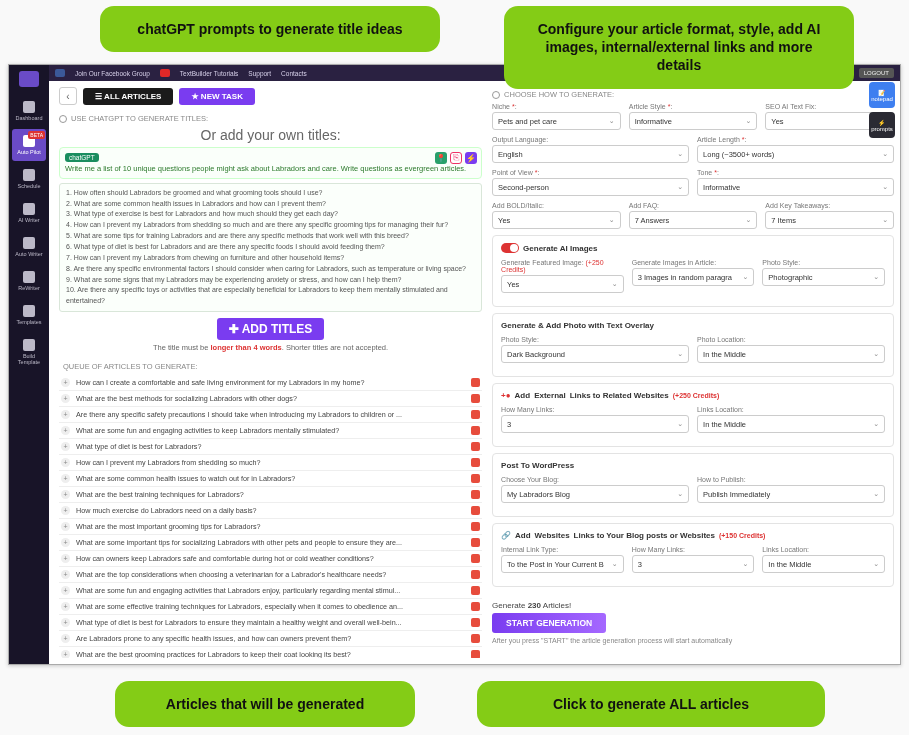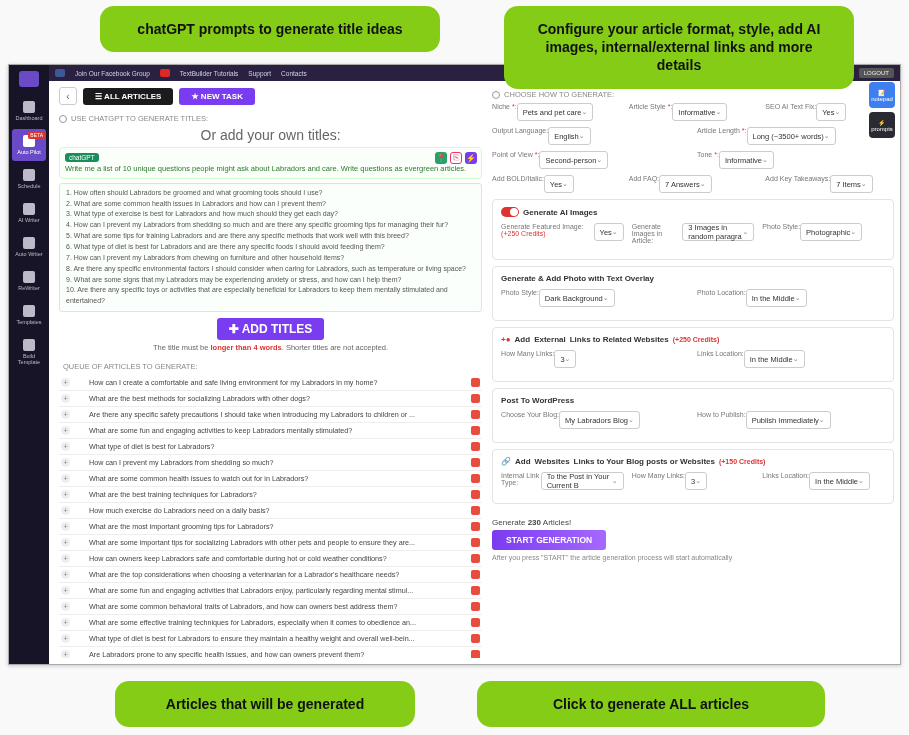--- a/index.html
+++ b/index.html
@@ -48,27 +48,27 @@
   .pi.purple{background:#7a3cf0;color:#fff;}
   .results-box{border:1px solid #d9e6d9;background:#fbfffb;border-radius:3px;padding:4px 6px;font-size:7px;color:#555;line-height:1.55;}
   .results-box .l{display:block;}
   .add-titles-wrap{display:flex;justify-content:center;margin:6px 0 3px;}
   .add-titles{background:#7a3cf0;color:#fff;padding:4px 12px;border-radius:3px;font-size:12px;font-weight:600;}
   .hint{text-align:center;font-size:7.5px;color:#666;}
   .hint b{color:#d33;}
   
   .queue-head{font-size:7.5px;color:#888;margin:10px 0 4px;display:flex;align-items:center;gap:4px;}
   .queue{flex:1;overflow:hidden;}
-  .qrow{display:flex;align-items:center;gap:19px;padding:3px 2px;border-bottom:1px solid #eee;}
+  .qrow{display:flex;align-items:center;gap:6px;padding:3px 2px;border-bottom:1px solid #eee;}
   .qrow .exp{width:9px;height:9px;border-radius:50%;background:#eee;color:#888;display:flex;align-items:center;justify-content:center;font-size:7px;}
   .qrow .t{flex:1;font-size:7.2px;color:#444;}
   .qrow .del{width:9px;height:9px;background:#e74c3c;border-radius:2px;}
   
   .field-row{display:flex;gap:8px;margin-bottom:6px;}
-  .field{flex:1;display:flex;}
+  .field{flex:1;display:flex;flex-direction:column;}
   .flabel{font-size:7px;color:#777;margin-bottom:2px;}
   .flabel .req{color:#d33;}
   .sel{height:18px;border:1px solid #ccc;border-radius:3px;background:#fff;display:flex;align-items:center;justify-content:space-between;padding:0 5px;font-size:7.5px;color:#333;}
   .sel .caret{color:#888;font-size:7px;}
   .card{border:1px solid #e3e3e3;border-radius:4px;padding:7px 8px;margin-bottom:6px;}
   .card-head{font-size:8px;font-weight:700;color:#333;margin-bottom:6px;display:flex;align-items:center;gap:4px;}
   .card-head .credit{color:#d33;font-weight:600;font-size:7px;}
   .card-head .tog{width:18px;height:10px;background:#d33;border-radius:6px;position:relative;}
   .card-head .tog::after{content:"";position:absolute;right:1px;top:1px;width:8px;height:8px;background:#fff;border-radius:50%;}
   .card-head .plus{color:#d33;font-weight:900;}
@@ -244,25 +244,20 @@
               <div class="t">What are the top considerations when choosing a veterinarian for a Labrador's healthcare needs?</div>
               <div class="del"></div>
             </div>
             <div class="qrow">
               <div class="exp">+</div>
               <div class="t">What are some fun and engaging activities that Labradors enjoy, particularly regarding mental stimul...</div>
               <div class="del"></div>
             </div>
             <div class="qrow">
               <div class="exp">+</div>
-              <div class="t">What are some common behavioral traits of Labradors, and how can owners best address them?</div>
-              <div class="del"></div>
-            </div>
-            <div class="qrow">
-              <div class="exp">+</div>
               <div class="t">What are some effective training techniques for Labradors, especially when it comes to obedience an...</div>
               <div class="del"></div>
             </div>
             <div class="qrow">
               <div class="exp">+</div>
               <div class="t">What type of diet is best for Labradors to ensure they maintain a healthy weight and overall well-bein...</div>
               <div class="del"></div>
             </div>
             <div class="qrow">
               <div class="exp">+</div>

